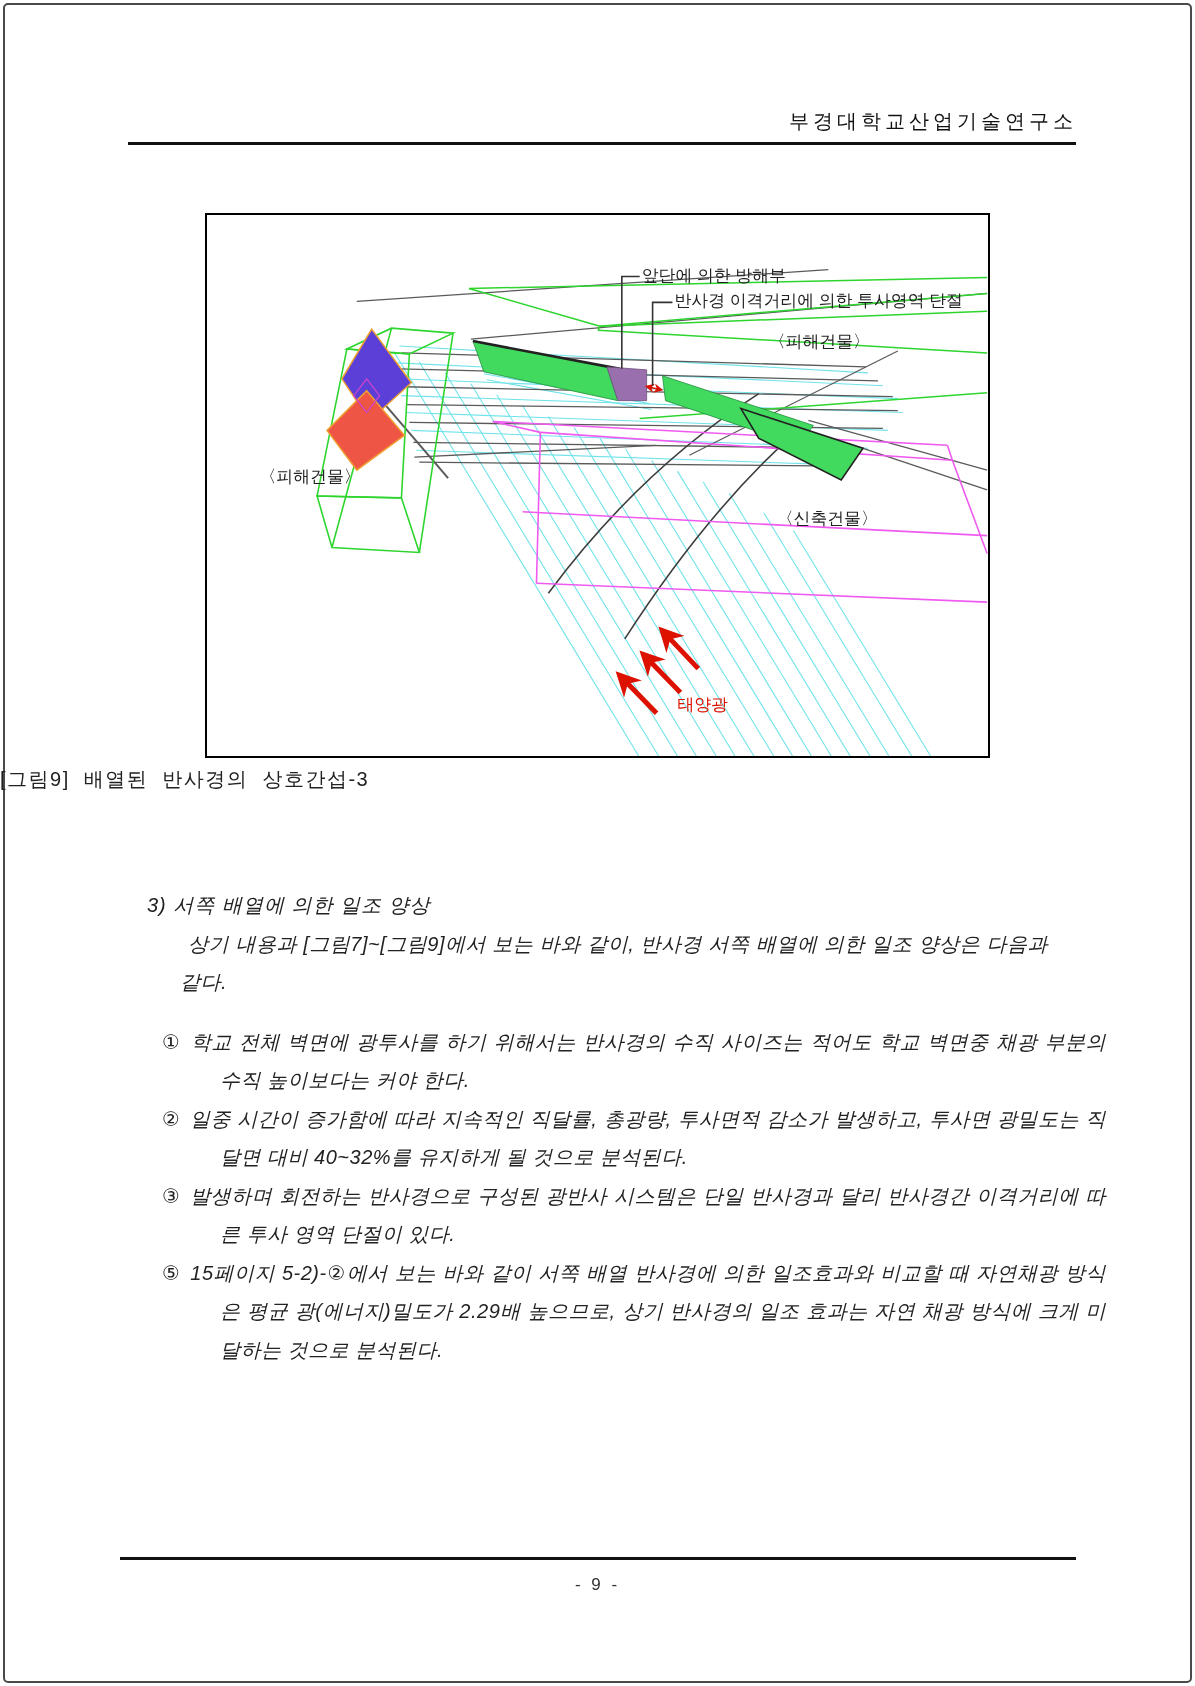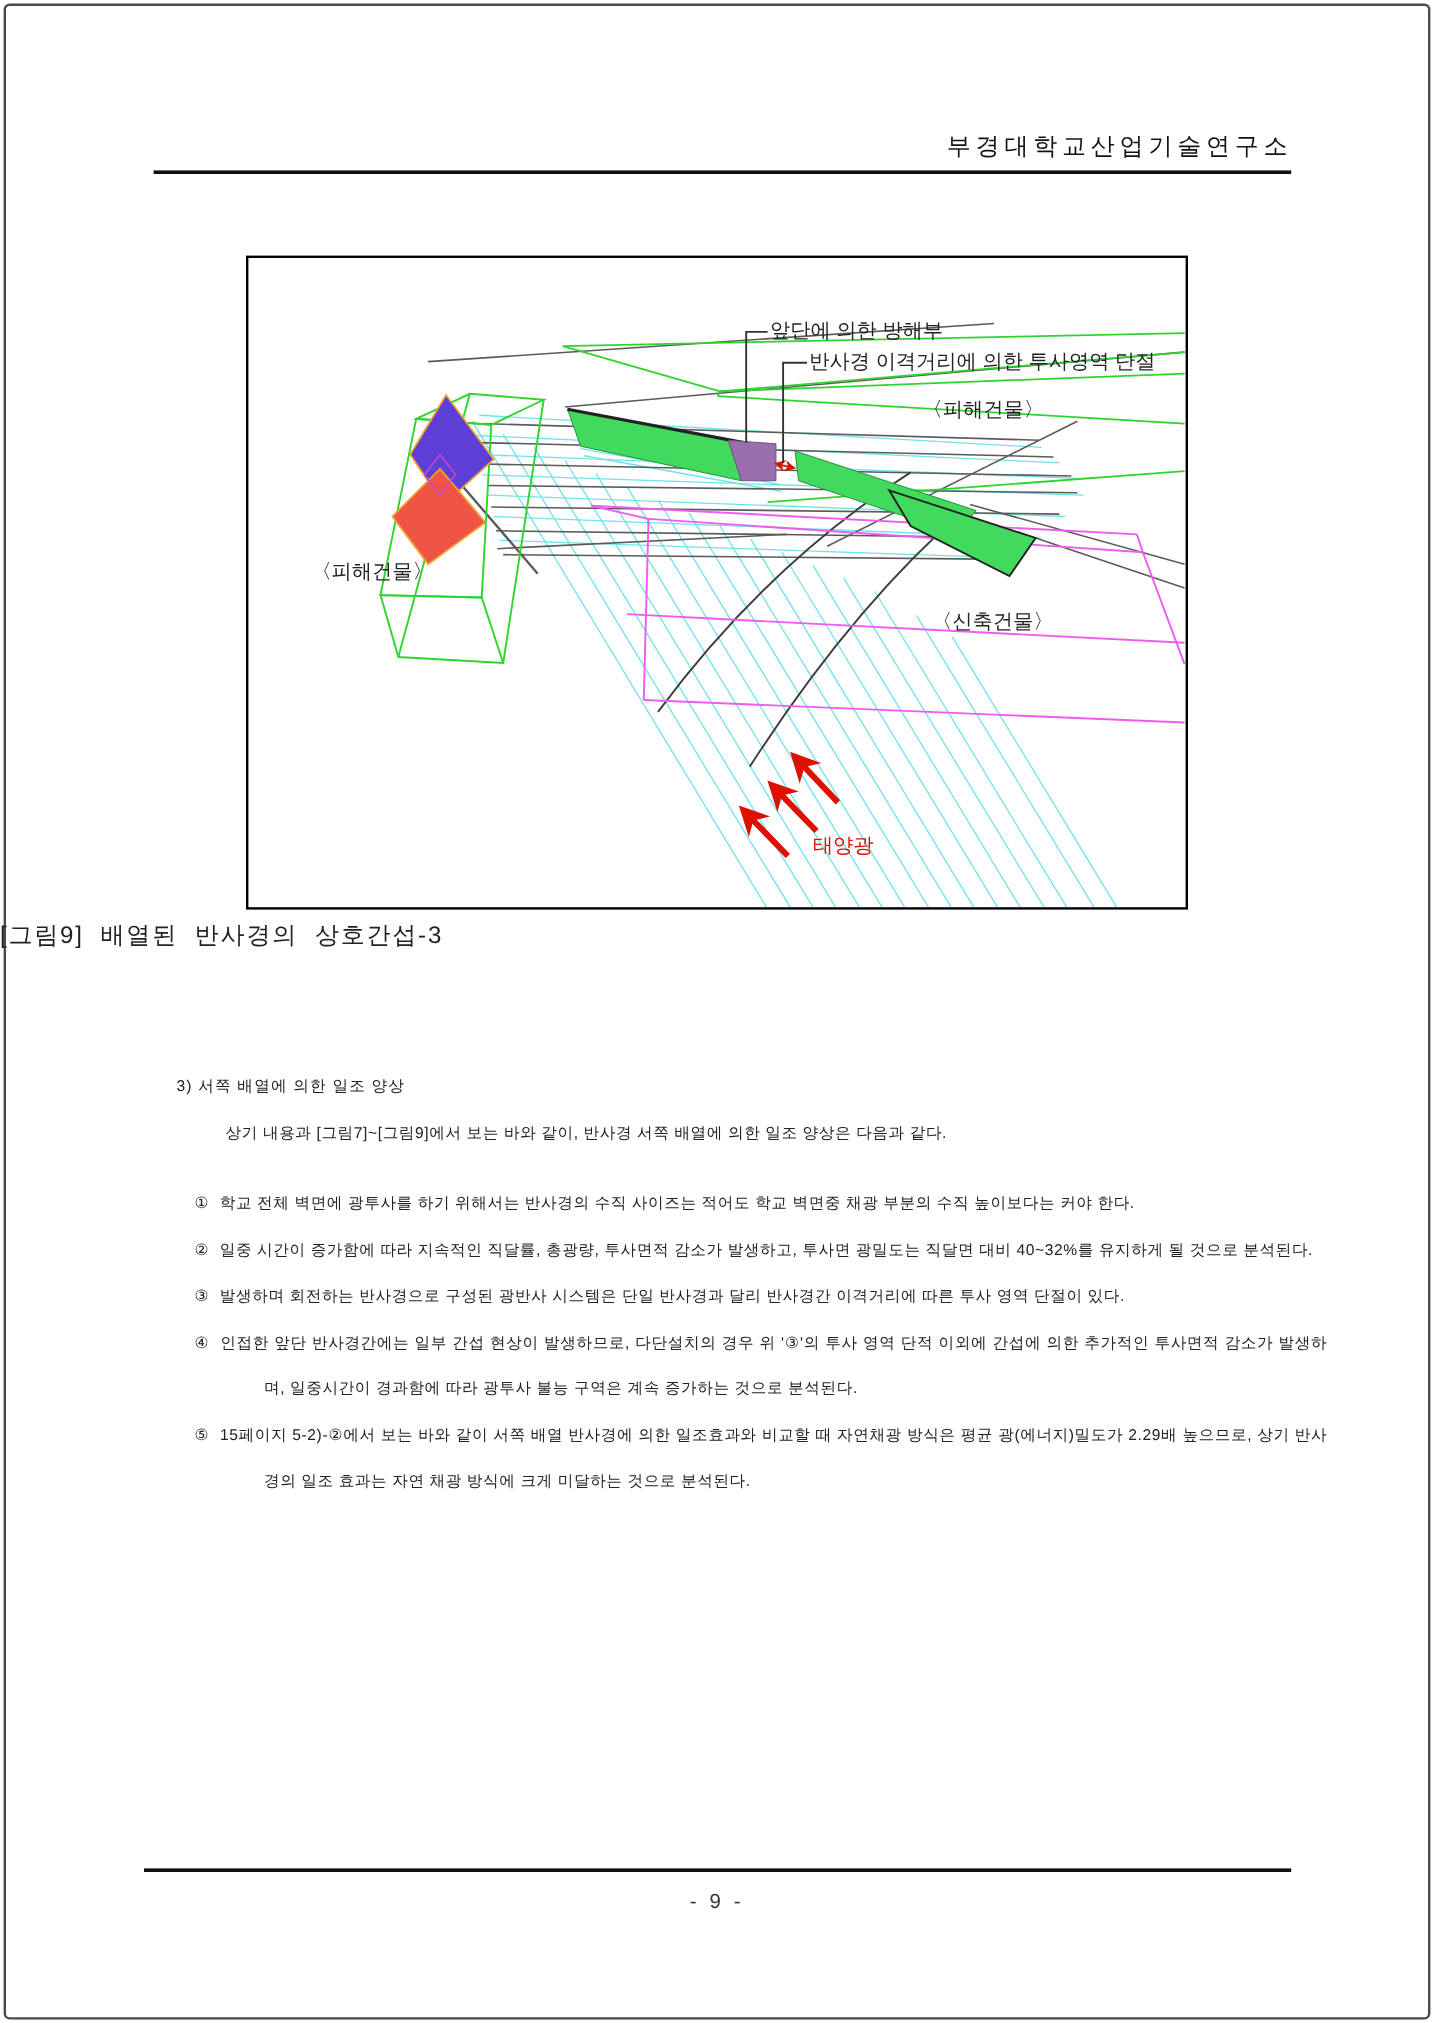--- a/index.html
+++ b/index.html
@@ -14,21 +14,21 @@
   .header-rule{position:absolute;left:128px;top:142px;width:948px;height:3px;background:#111;}
   .figure-frame{
     position:absolute;left:205px;top:213px;width:785px;height:545px;
     border:2px solid #000;box-sizing:border-box;background:#fff;text-align:center;
   }
   .figure-frame svg{display:block;width:100%;height:100%;}
   .caption{
     position:absolute;left:0;top:766px;width:1195px;text-align:left;
     font-size:20px;letter-spacing:1.5px;word-spacing:7px;color:#222;
   }
-  .body-block{position:absolute;left:0;top:886px;width:1195px;font-size:13px;line-height:38.5px;color:#222;}
+  .body-block{position:absolute;left:0;top:886px;width:1195px;font-size:20px;line-height:38.5px;color:#222;font-style:italic;}
   .section-heading{margin:0 0 0 147px;letter-spacing:1px;}
   .intro{margin:0 0 0 180px;width:868px;text-align:justify;text-indent:8px;letter-spacing:0.5px;}
   .item-list{margin-top:21px;}
   .list-item{
     margin-left:162px;width:886px;padding-left:58px;text-indent:-58px;
     box-sizing:content-box;text-align:justify;letter-spacing:0.5px;
   }
   .list-item .marker{margin-right:9px;}
   .footer-rule{position:absolute;left:120px;top:1557px;width:956px;height:3px;background:#111;}
   .page-number{
@@ -179,20 +179,19 @@
   <div class="caption">[그림9] 배열된 반사경의 상호간섭-3</div>
 
   <div class="body-block">
     <div class="section-heading">3) 서쪽 배열에 의한 일조 양상</div>
     <div class="intro">상기 내용과 [그림7]~[그림9]에서 보는 바와 같이, 반사경 서쪽 배열에 의한 일조 양상은 다음과 같다.</div>
 
     <div class="item-list">
       <div class="list-item"><span class="marker">①</span><span>학교 전체 벽면에 광투사를 하기 위해서는 반사경의 수직 사이즈는 적어도 학교 벽면중 채광 부분의 수직 높이보다는 커야 한다.</span></div>
       <div class="list-item"><span class="marker">②</span><span>일중 시간이 증가함에 따라 지속적인 직달률, 총광량, 투사면적 감소가 발생하고, 투사면 광밀도는 직달면 대비 40~32%를 유지하게 될 것으로 분석된다.</span></div>
       <div class="list-item"><span class="marker">③</span><span>발생하며 회전하는 반사경으로 구성된 광반사 시스템은 단일 반사경과 달리 반사경간 이격거리에 따른 투사 영역 단절이 있다.</span></div>
-      <div class="list-item"><span class="marker">④</span><span>인접한 앞단 반사경간에는 일부 간섭 현상이 발생하므로, 다단설치의 경우 위 '③'의 투사 영역 단적 이외에 간섭에 의한 추가적인 투사면적 감소가 발생하며,  일중시간이 경과함에 따라 광투사 불능 구역은 계속 증가하는 것으로 분석된다.</span></div>
       <div class="list-item"><span class="marker">⑤</span><span>15페이지 5-2)-②에서 보는 바와 같이 서쪽 배열 반사경에 의한 일조효과와 비교할 때 자연채광 방식은 평균 광(에너지)밀도가 2.29배 높으므로, 상기 반사경의 일조 효과는 자연 채광 방식에 크게 미달하는 것으로 분석된다.</span></div>
     </div>
   </div>
 
   <div class="footer-rule"></div>
   <div class="page-number">- 9 -</div>
 </div>
 
 </body></html>

